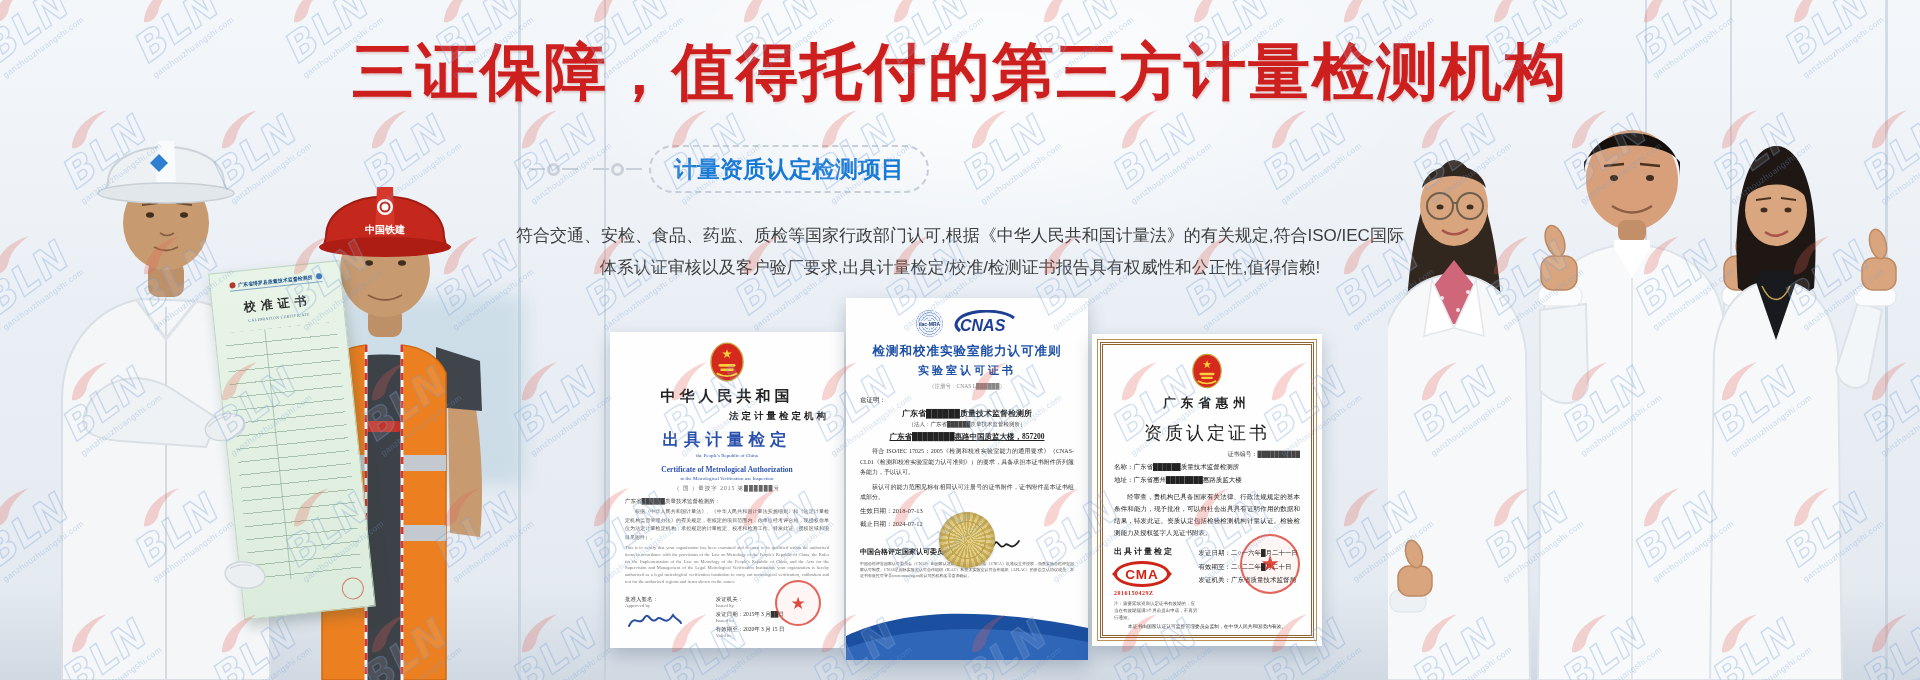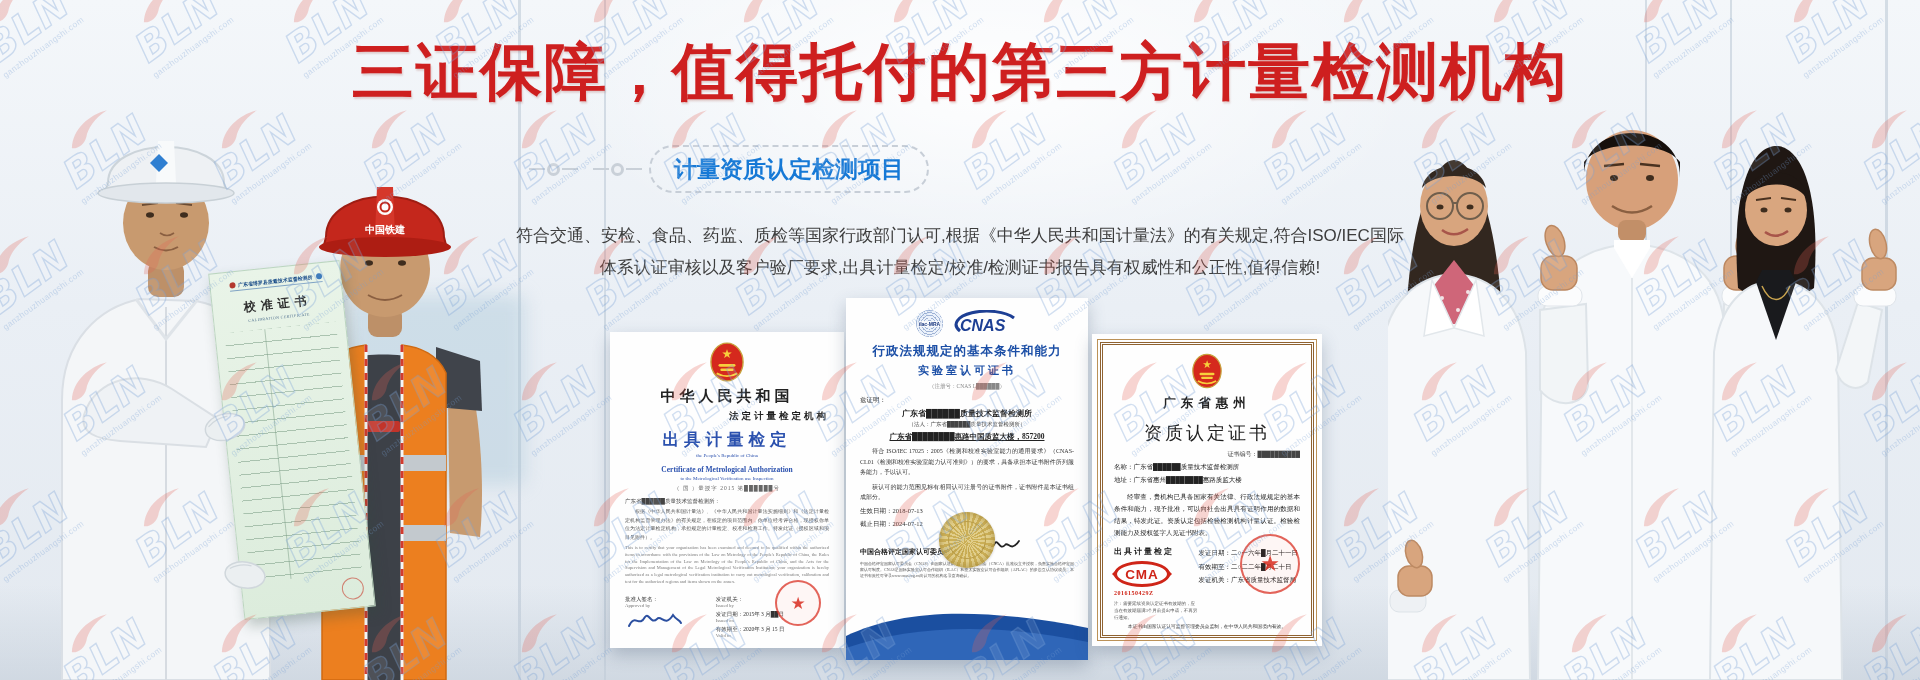--- a/index.html
+++ b/index.html
@@ -296,21 +296,21 @@
   <div class="cert cert-mid">
     <div class="cm-logos">
       <div class="ilac">
         <span>ilac-MRA</span>
       </div>
       <svg width="66" height="27" viewBox="0 0 66 27">
         <path d="M8 21 A30 13 0 0 1 62 8" fill="none" stroke="#1d3f94" stroke-width="3"></path>
         <text x="8" y="21" font-size="16" font-weight="bold" font-style="italic" fill="#1d3f94" font-family="Liberation Sans, sans-serif">CNAS</text>
       </svg>
     </div>
-    <div class="cm-org">行政法规规定的基本条件和能力</div>
+    <div class="cm-org">检测和校准实验室能力认可准则</div>
     <div class="cm-title">实验室认可证书</div>
     <div class="cm-reg">（注册号：CNAS L██████）</div>
     <div class="cm-attest">兹证明：</div>
     <div class="cm-holder">广东省██████质量技术监督检测所</div>
     <div class="cm-legal">（法人：广东省██████质量技术监督检测所）</div>
     <div class="cm-address">广东省████████惠路中国质监大楼，857200</div>
     <div class="cm-body">符合 ISO/IEC 17025：2005《检测和校准实验室能力的通用要求》（CNAS-CL01《检测和校准实验室能力认可准则》）的要求，具备承担本证书附件所列服务能力，予以认可。</div>
     <div class="cm-body">获认可的能力范围见标有相同认可注册号的证书附件，证书附件是本证书组成部分。</div>
     <div class="cm-date">生效日期：2018-07-13</div>
     <div class="cm-date">截止日期：2024-07-12</div>

